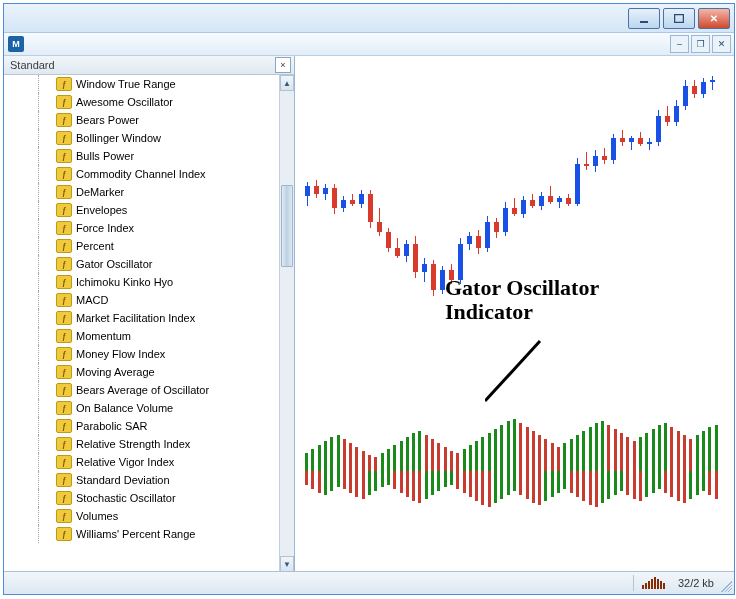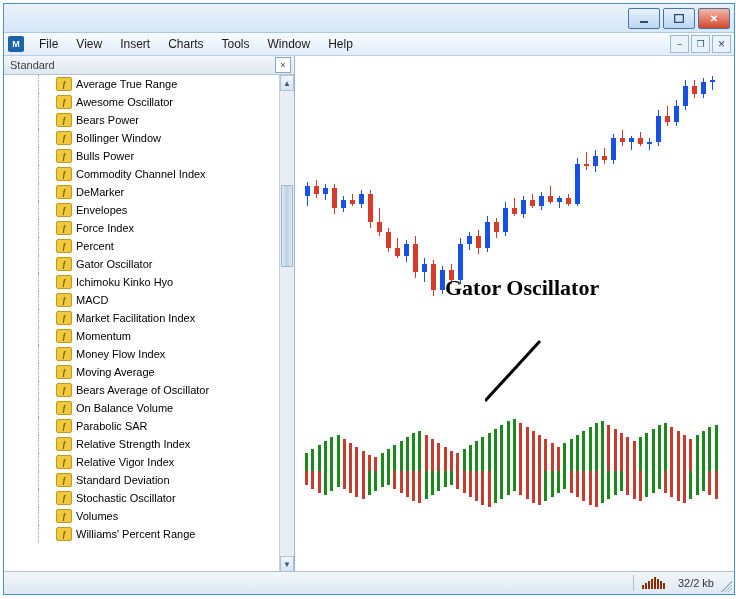--- a/index.html
+++ b/index.html
@@ -66,48 +66,39 @@
             <svg width="10" height="9">
               <rect x="0.5" y="0.5" width="9" height="8" fill="none" stroke="#2a4d70" stroke-width="1.5"></rect>
             </svg>
           </div>
         <div class="winbtn close">✕</div>
       </div>
     </div>
 
     <div class="menubar">
       <div class="appicon">M</div>
-      <div id="menu-items" style="display: flex;">
-          <div class="menuitem">File</div>
-          <div class="menuitem">View</div>
-          <div class="menuitem">Insert</div>
-          <div class="menuitem">Charts</div>
-          <div class="menuitem">Tools</div>
-          <div class="menuitem">Window</div>
-          <div class="menuitem">Help</div>
-        </div>
       <div class="mdibtns">
         <div class="mdibtn">‒</div>
         <div class="mdibtn">❐</div>
         <div class="mdibtn">✕</div>
       </div>
     </div>
 
     <div class="client">
 
       <div class="navpanel">
         <div class="navhead">
           <span>Standard</span>
           <div class="navclose">×</div>
         </div>
         <div class="navtree">
           <div class="navlist" id="navlist">
               <div class="node">
                 <div class="indicon">f</div>
-                <span>Average True Range</span>
+                <span>Window True Range</span>
               </div>
               <div class="node">
                 <div class="indicon">f</div>
                 <span>Awesome Oscillator</span>
               </div>
               <div class="node">
                 <div class="indicon">f</div>
                 <span>Bears Power</span>
               </div>
               <div class="node">
@@ -393,20 +384,21 @@
               <div class="wick" style="bottom: 258px; height: 20px; background: rgb(25, 81, 230);"></div>
               <div class="body" style="bottom: 262px; height: 12px; background: rgb(25, 81, 230);"></div>
             </div>
             <div class="candle" style="left: 405px;">
               <div class="wick" style="bottom: 266px; height: 14px; background: rgb(25, 81, 230);"></div>
               <div class="body" style="bottom: 274px; height: 2px; background: rgb(25, 81, 230);"></div>
             </div>
           </div>
         <div class="annot">
           <div>Gator Oscillator</div>
+          <div>Indicator</div>
         </div>
         <svg class="annot-line">
             <line x1="55" y1="5" x2="0" y2="65" stroke="#000" stroke-width="3"></line>
           </svg>
         <div class="gator" id="gator">
             <div class="gbar" style="left: 0px; bottom: 75px; height: 18px; background: rgb(26, 138, 26);"></div>
             <div class="gbar" style="left: 6.3px; bottom: 75px; height: 22px; background: rgb(26, 138, 26);"></div>
             <div class="gbar" style="left: 12.6px; bottom: 75px; height: 26px; background: rgb(26, 138, 26);"></div>
             <div class="gbar" style="left: 18.9px; bottom: 75px; height: 30px; background: rgb(26, 138, 26);"></div>
             <div class="gbar" style="left: 25.2px; bottom: 75px; height: 34px; background: rgb(26, 138, 26);"></div>

